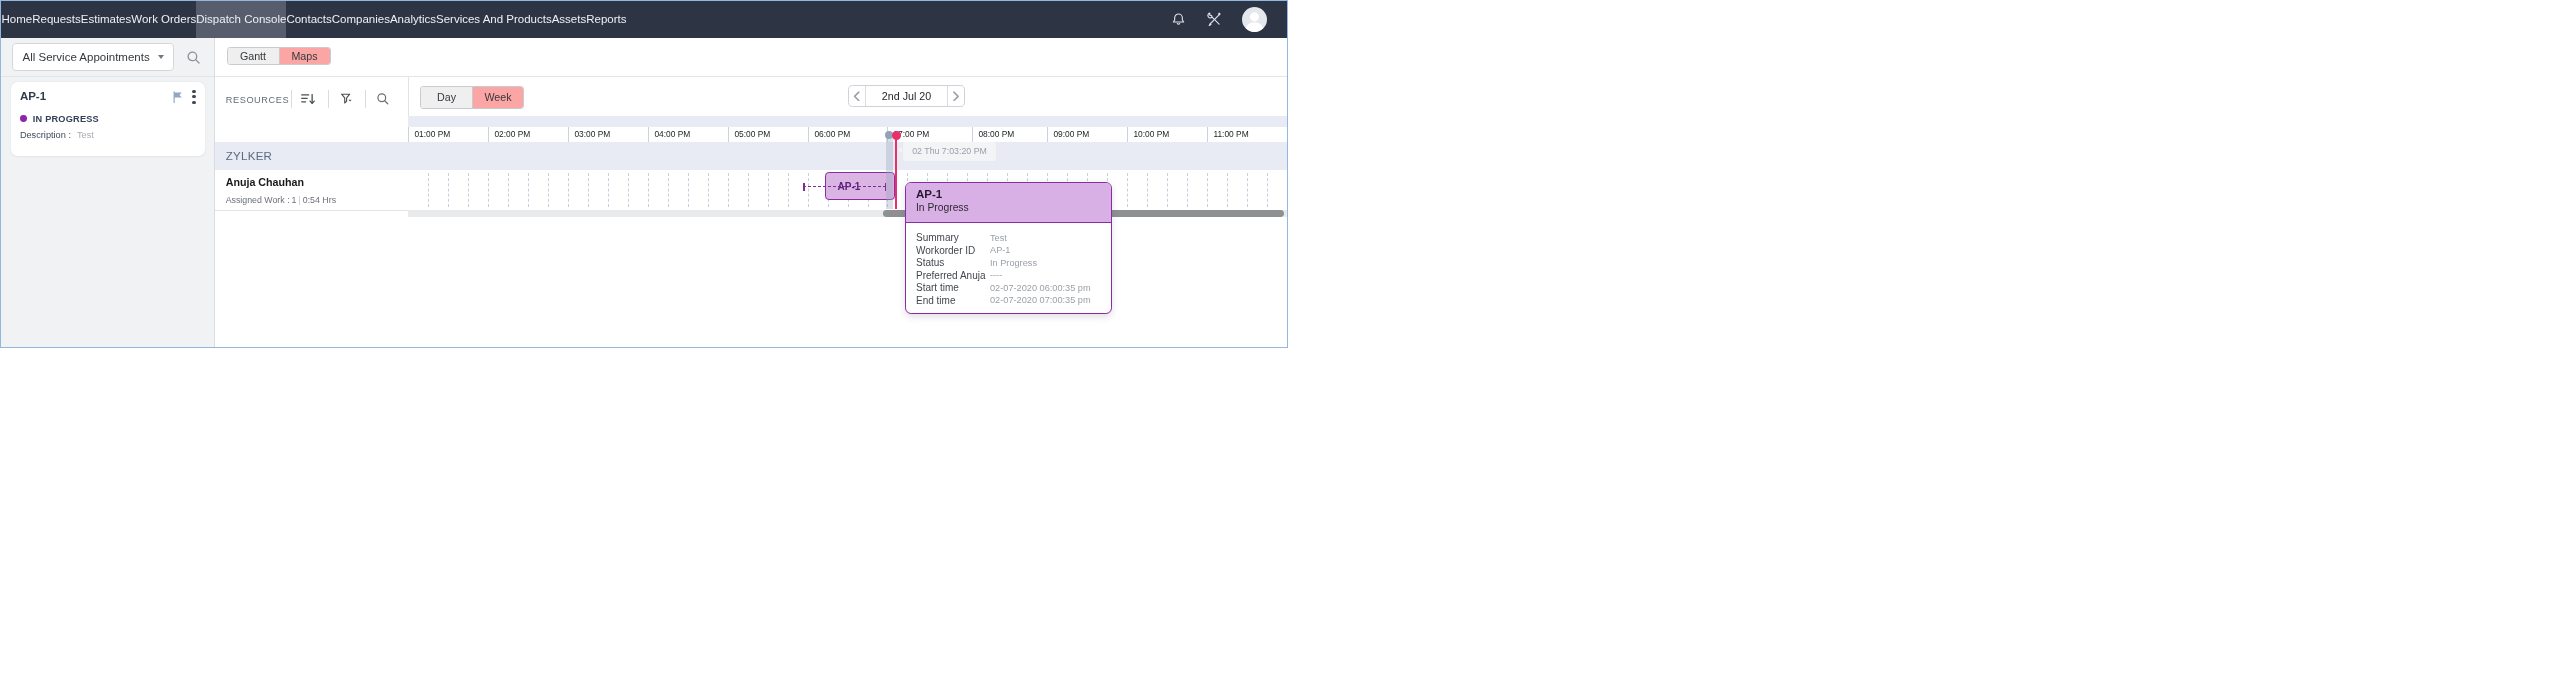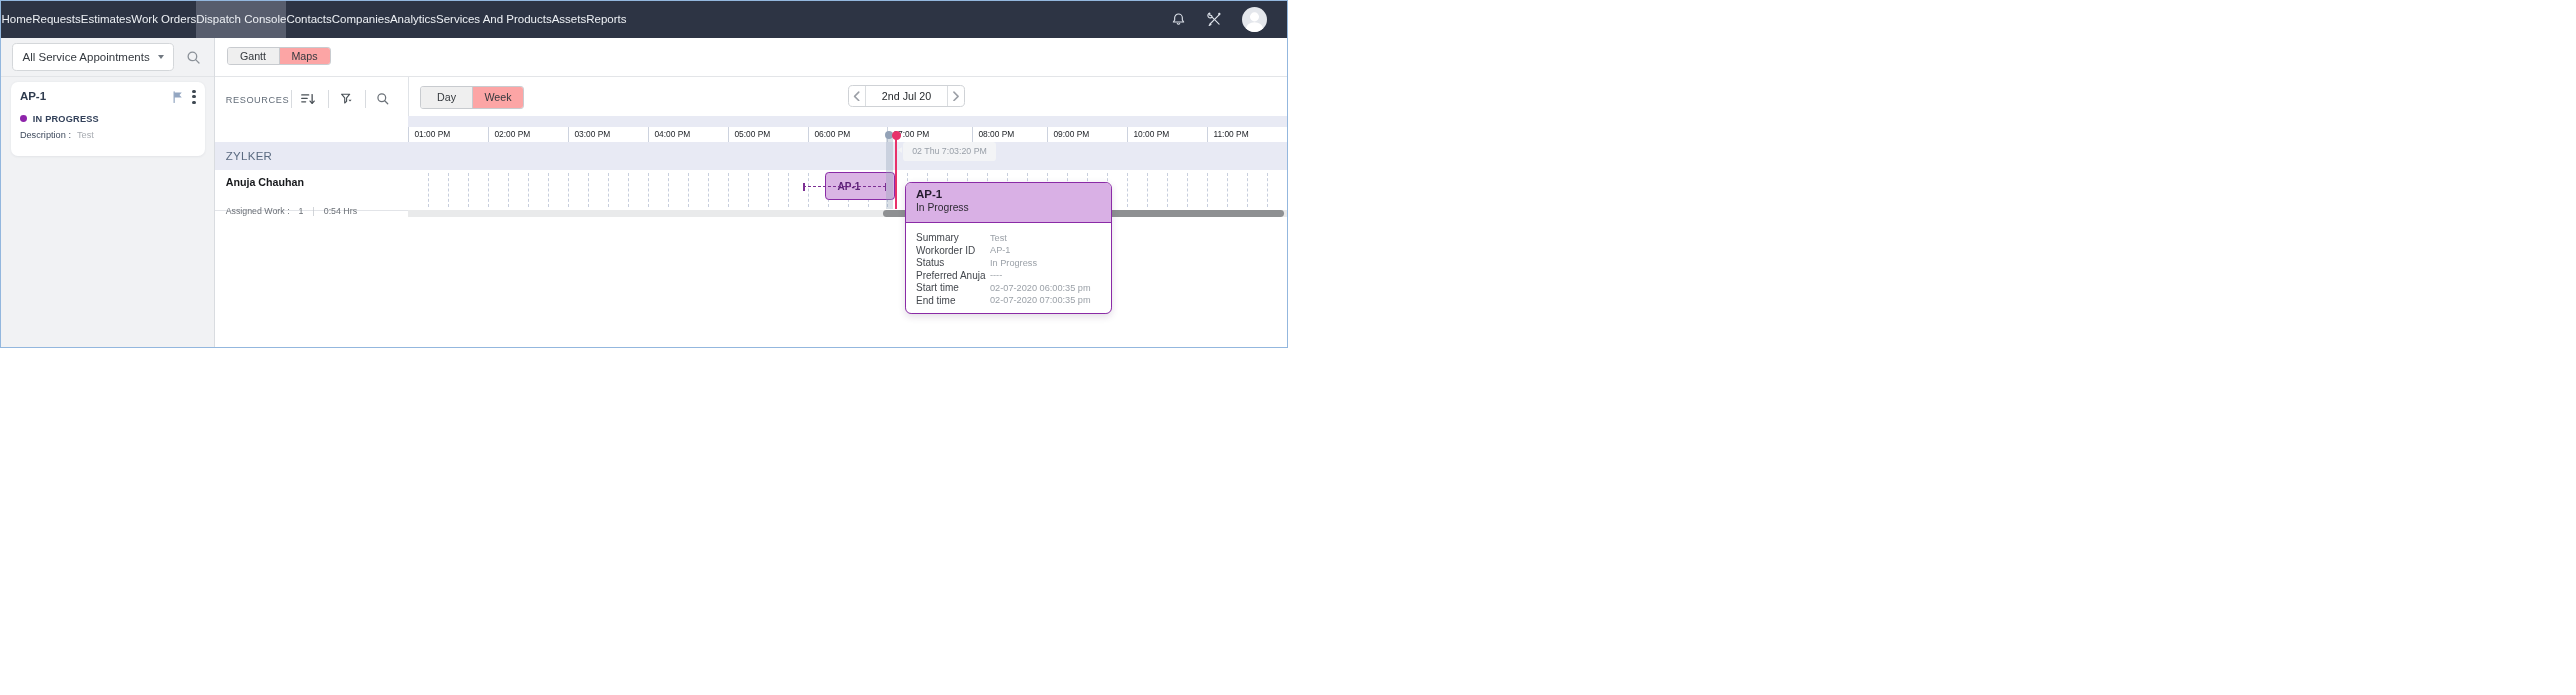--- a/index.html
+++ b/index.html
@@ -93,21 +93,21 @@
   .hour-cell { position:absolute; top:0; height:15.3px; border-left:0.8px solid #ccd2de; padding-left:5.4px;
                font-size:8.4px; color:#1b1e23; line-height:14.6px; white-space:nowrap; }
   .group-band { position:absolute; left:0; top:104px; width:1073px; height:27.6px; background:#e8eaf4;
                 display:flex; align-items:center; }
   .group-name { margin-left:10.7px; font-size:11.5px; color:#5a6a80; letter-spacing:0.3px; }
 
   .res-row { position:absolute; left:0; top:132px; width:1073px; height:41px; background:#fff;
              border-bottom:0.8px solid #e2e4e8; }
   .res-cell { position:absolute; left:0; top:0; width:193px; height:40px; background:#fff; padding:6.1px 0 0 10.7px; }
   .res-name { font-size:10.7px; font-weight:bold; color:#17191c; }
-  .res-sub { margin-top:18px; font-size:8.8px; color:#6a6f76; display:flex; align-items:center; gap:9px; }
+  .res-sub { margin-top:7px; font-size:8.8px; color:#6a6f76; display:flex; align-items:center; gap:2px; }
   .res-sub .pipe { color:#c3c7cc; }
   .row-grid { position:absolute; left:193px; top:0; width:880px; height:40px; overflow:hidden; }
   .grid-line { position:absolute; top:3.1px; bottom:3.1px; width:0; border-left:0.8px dashed #c7cedd; }
 
   .ibeam { position:absolute; left:588px; top:148px; width:83px; height:0;
            border-top:1.5px dashed #7c2f93; z-index:12; }
   .ibeam::before, .ibeam::after { content:""; position:absolute; top:-4.2px; width:1.5px; height:8.4px; background:#7c2f93; }
   .ibeam::before { left:0; } .ibeam::after { right:0; }
 
   .gantt-bar { position:absolute; left:610px; top:134px; width:70px; height:28px; background:#dab5e4;

